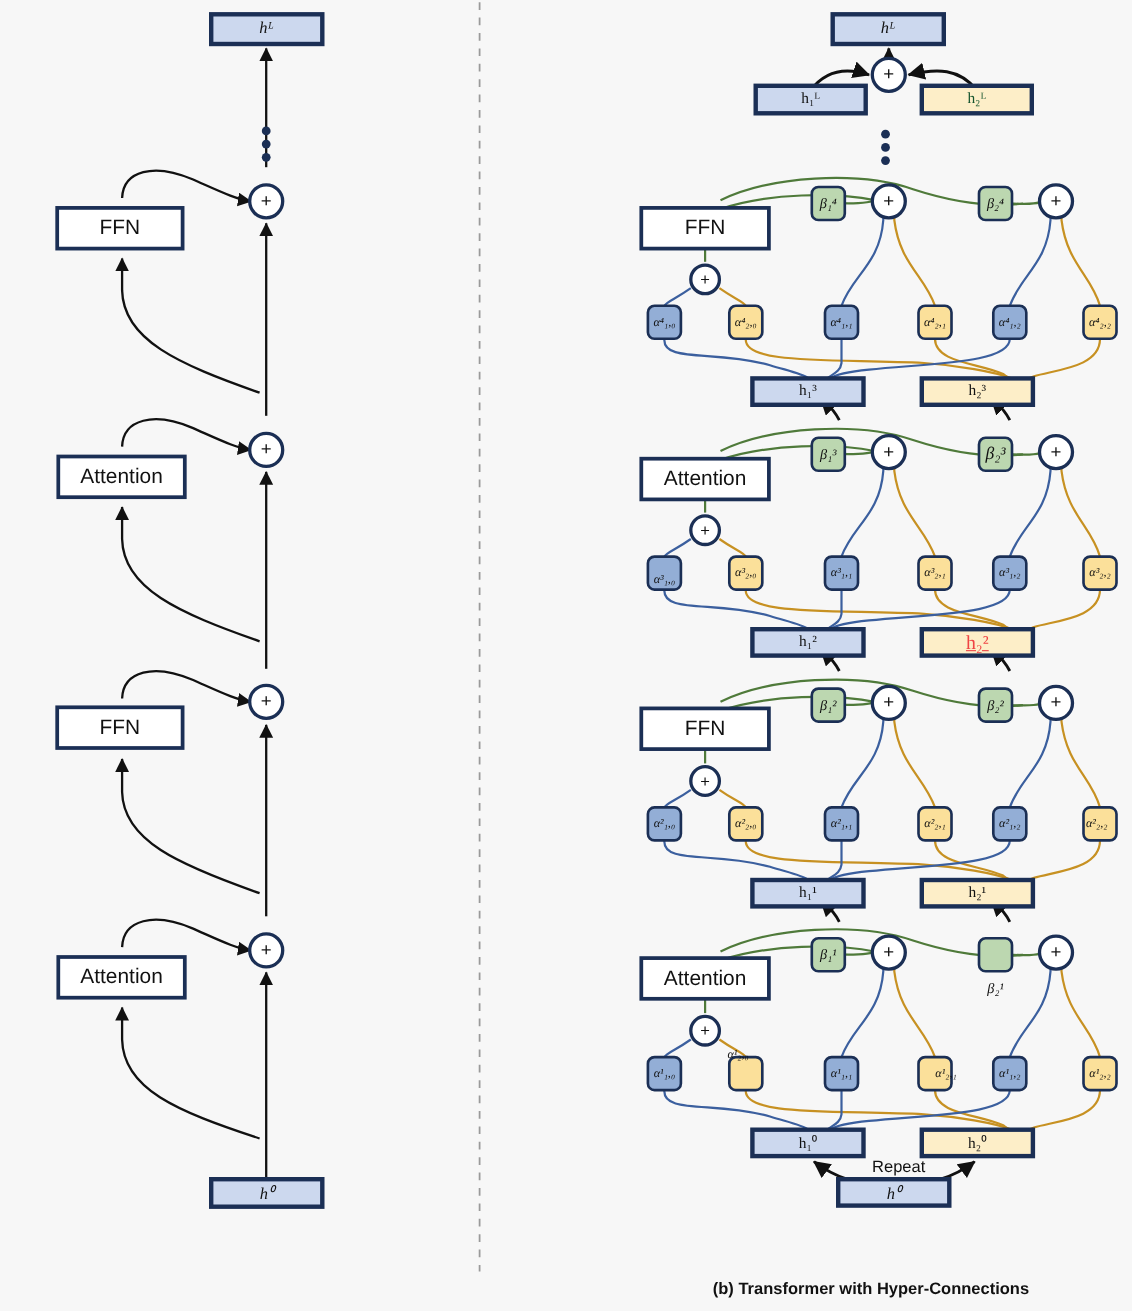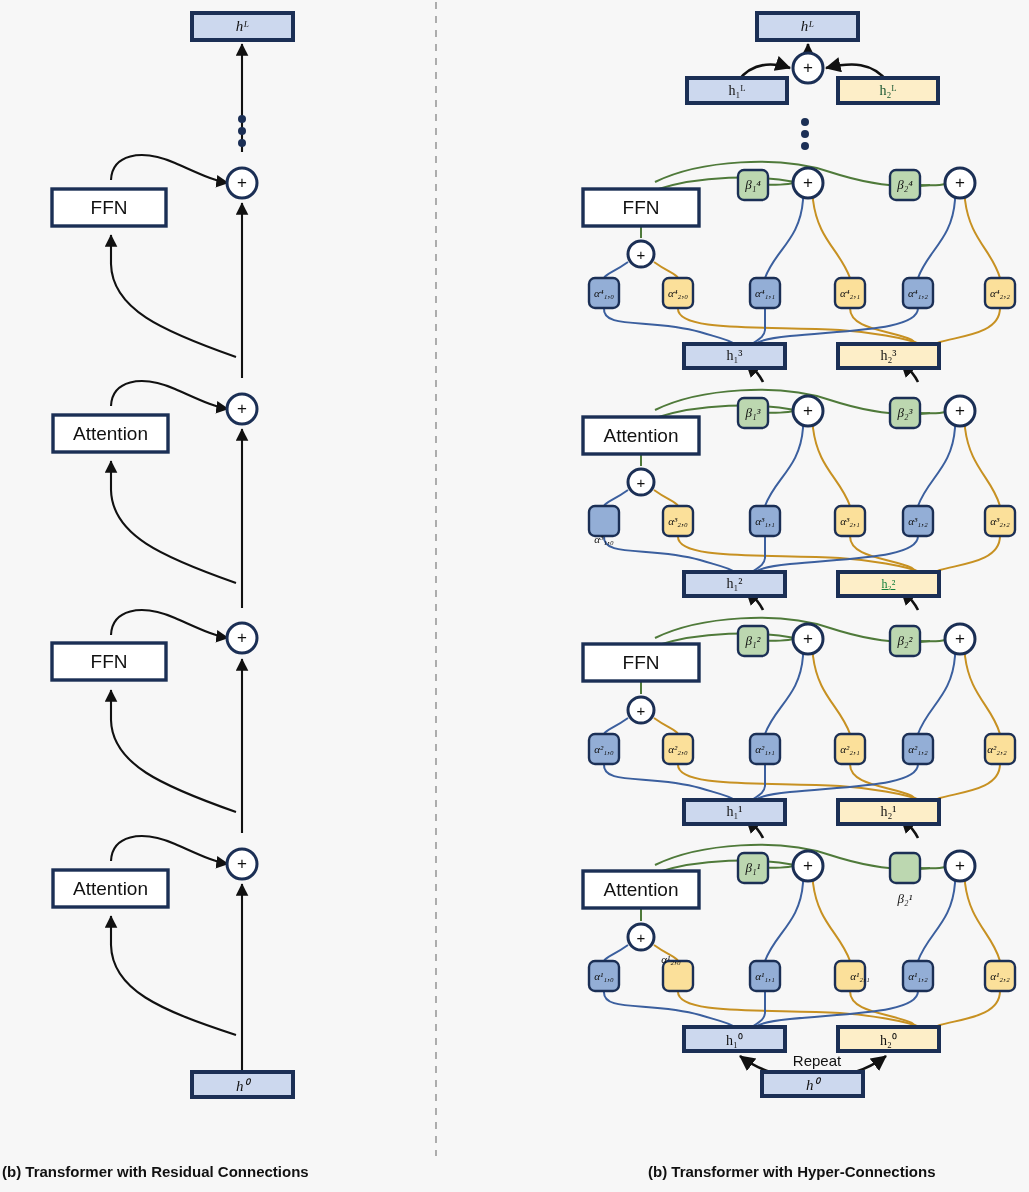--- a/index.html
+++ b/index.html
@@ -330,21 +330,20 @@
     <g fill="none" stroke="#111" stroke-width="2.6">
       <path d="M770,1072 C758,1068 748,1062 740,1056" marker-end="url(#ahB)"></path>
       <path d="M855,1072 C868,1068 878,1062 886,1056" marker-end="url(#ahB)"></path>
     </g>
     <g>
       <rect x="762" y="1072" width="101" height="24" fill="#ccd8ee" stroke="#1b2f55" stroke-width="4"></rect>
       </g>
 
   </svg>
 
-  <div class="cap cap-l">(b) Transformer with Residual Connections</div>
 
   <div style="position:absolute;left:192px;top:13px;width:101px;height:27px;display:flex;align-items:center;justify-content:center;font-family:'Liberation Serif',serif;font-size:15px;font-style:italic;color:#111;">hᴸ</div>
 
   <div style="position:absolute;left:192px;top:1072px;width:101px;height:25px;display:flex;align-items:center;justify-content:center;font-family:'Liberation Serif',serif;font-size:15px;font-style:italic;color:#111;">h⁰</div>
 
   <div style="position:absolute;left:52px;top:189px;width:114px;height:37px;display:flex;align-items:center;justify-content:center;font-size:19px;color:#111;">FFN</div>
   <div style="position:absolute;left:53px;top:415px;width:115px;height:37px;display:flex;align-items:center;justify-content:center;font-size:19px;color:#111;">Attention</div>
   <div style="position:absolute;left:52px;top:643px;width:114px;height:37px;display:flex;align-items:center;justify-content:center;font-size:19px;color:#111;">FFN</div>
   <div style="position:absolute;left:53px;top:870px;width:115px;height:37px;display:flex;align-items:center;justify-content:center;font-size:19px;color:#111;">Attention</div>
 
@@ -371,31 +370,31 @@
   <div style="position:absolute;left:750px;top:278px;width:30px;height:30px;display:flex;align-items:center;justify-content:center;font-family:'Liberation Serif',serif;font-size:11px;font-style:italic;color:#111;">α⁴₁,₁</div>
   <div style="position:absolute;left:835px;top:278px;width:30px;height:30px;display:flex;align-items:center;justify-content:center;font-family:'Liberation Serif',serif;font-size:11px;font-style:italic;color:#111;">α⁴₂,₁</div>
   <div style="position:absolute;left:903px;top:278px;width:30px;height:30px;display:flex;align-items:center;justify-content:center;font-family:'Liberation Serif',serif;font-size:11px;font-style:italic;color:#111;">α⁴₁,₂</div>
   <div style="position:absolute;left:985px;top:278px;width:30px;height:30px;display:flex;align-items:center;justify-content:center;font-family:'Liberation Serif',serif;font-size:11px;font-style:italic;color:#111;">α⁴₂,₂</div>
   <div style="position:absolute;left:684px;top:344px;width:101px;height:24px;display:flex;align-items:center;justify-content:center;font-family:'Liberation Serif',serif;font-size:14px;color:#111;">h₁³</div>
   <div style="position:absolute;left:838px;top:344px;width:101px;height:24px;display:flex;align-items:center;justify-content:center;font-family:'Liberation Serif',serif;font-size:14px;color:#111;">h₂³</div>
 
   <div style="position:absolute;left:583px;top:417px;width:116px;height:37px;display:flex;align-items:center;justify-content:center;font-size:19px;color:#111;">Attention</div>
   <div style="position:absolute;left:628px;top:469px;width:26px;height:26px;display:flex;align-items:center;justify-content:center;font-size:15px;color:#111;">+</div>
   <div style="position:absolute;left:738px;top:398px;width:30px;height:30px;display:flex;align-items:center;justify-content:center;font-family:'Liberation Serif',serif;font-size:13px;font-style:italic;color:#111;">β₁³</div>
-  <div style="position:absolute;left:890px;top:398px;width:30px;height:30px;display:flex;align-items:center;justify-content:center;font-family:'Liberation Serif',serif;font-size:13px;font-style:italic;color:#111;">β₂³</div>
+  <div style="position:absolute;left:890px;top:398px;width:30px;height:30px;display:flex;align-items:center;justify-content:center;font-family:'Liberation Serif',serif;font-size:16px;font-style:italic;color:#111;">β₂³</div>
   <div style="position:absolute;left:793px;top:396px;width:30px;height:30px;display:flex;align-items:center;justify-content:center;font-size:17px;color:#111;">+</div>
   <div style="position:absolute;left:945px;top:396px;width:30px;height:30px;display:flex;align-items:center;justify-content:center;font-size:17px;color:#111;">+</div>
-  <div style="position:absolute;left:589px;top:524px;width:30px;height:30px;display:flex;align-items:center;justify-content:center;font-family:'Liberation Serif',serif;font-size:11px;font-style:italic;color:#111;">α³₁,₀</div>
+  <div style="position:absolute;left:589px;top:512px;width:30px;height:30px;display:flex;align-items:center;justify-content:center;font-family:'Liberation Serif',serif;font-size:11px;font-style:italic;color:#111;">α³₁,₀</div>
   <div style="position:absolute;left:663px;top:506px;width:30px;height:30px;display:flex;align-items:center;justify-content:center;font-family:'Liberation Serif',serif;font-size:11px;font-style:italic;color:#111;">α³₂,₀</div>
   <div style="position:absolute;left:750px;top:506px;width:30px;height:30px;display:flex;align-items:center;justify-content:center;font-family:'Liberation Serif',serif;font-size:11px;font-style:italic;color:#111;">α³₁,₁</div>
   <div style="position:absolute;left:835px;top:506px;width:30px;height:30px;display:flex;align-items:center;justify-content:center;font-family:'Liberation Serif',serif;font-size:11px;font-style:italic;color:#111;">α³₂,₁</div>
   <div style="position:absolute;left:903px;top:506px;width:30px;height:30px;display:flex;align-items:center;justify-content:center;font-family:'Liberation Serif',serif;font-size:11px;font-style:italic;color:#111;">α³₁,₂</div>
   <div style="position:absolute;left:985px;top:506px;width:30px;height:30px;display:flex;align-items:center;justify-content:center;font-family:'Liberation Serif',serif;font-size:11px;font-style:italic;color:#111;">α³₂,₂</div>
   <div style="position:absolute;left:684px;top:572px;width:101px;height:24px;display:flex;align-items:center;justify-content:center;font-family:'Liberation Serif',serif;font-size:14px;color:#111;">h₁²</div>
-  <div style="position:absolute;left:838px;top:572px;width:101px;height:24px;display:flex;align-items:center;justify-content:center;font-family:'Liberation Serif',serif;font-size:12px;color:#15803d;text-decoration:underline;">h₂²</div>
+  <div style="position:absolute;left:838px;top:572px;width:101px;height:24px;display:flex;align-items:center;justify-content:center;font-family:'Liberation Serif',serif;font-size:18px;color:#ef4444;text-decoration:underline;">h₂²</div>
 
   <div style="position:absolute;left:583px;top:644px;width:116px;height:37px;display:flex;align-items:center;justify-content:center;font-size:19px;color:#111;">FFN</div>
   <div style="position:absolute;left:628px;top:697px;width:26px;height:26px;display:flex;align-items:center;justify-content:center;font-size:15px;color:#111;">+</div>
   <div style="position:absolute;left:738px;top:626px;width:30px;height:30px;display:flex;align-items:center;justify-content:center;font-family:'Liberation Serif',serif;font-size:13px;font-style:italic;color:#111;">β₁²</div>
   <div style="position:absolute;left:890px;top:626px;width:30px;height:30px;display:flex;align-items:center;justify-content:center;font-family:'Liberation Serif',serif;font-size:13px;font-style:italic;color:#111;">β₂²</div>
   <div style="position:absolute;left:793px;top:624px;width:30px;height:30px;display:flex;align-items:center;justify-content:center;font-size:17px;color:#111;">+</div>
   <div style="position:absolute;left:945px;top:624px;width:30px;height:30px;display:flex;align-items:center;justify-content:center;font-size:17px;color:#111;">+</div>
   <div style="position:absolute;left:589px;top:734px;width:30px;height:30px;display:flex;align-items:center;justify-content:center;font-family:'Liberation Serif',serif;font-size:11px;font-style:italic;color:#111;">α²₁,₀</div>
   <div style="position:absolute;left:663px;top:734px;width:30px;height:30px;display:flex;align-items:center;justify-content:center;font-family:'Liberation Serif',serif;font-size:11px;font-style:italic;color:#111;">α²₂,₀</div>
   <div style="position:absolute;left:750px;top:734px;width:30px;height:30px;display:flex;align-items:center;justify-content:center;font-family:'Liberation Serif',serif;font-size:11px;font-style:italic;color:#111;">α²₁,₁</div>

